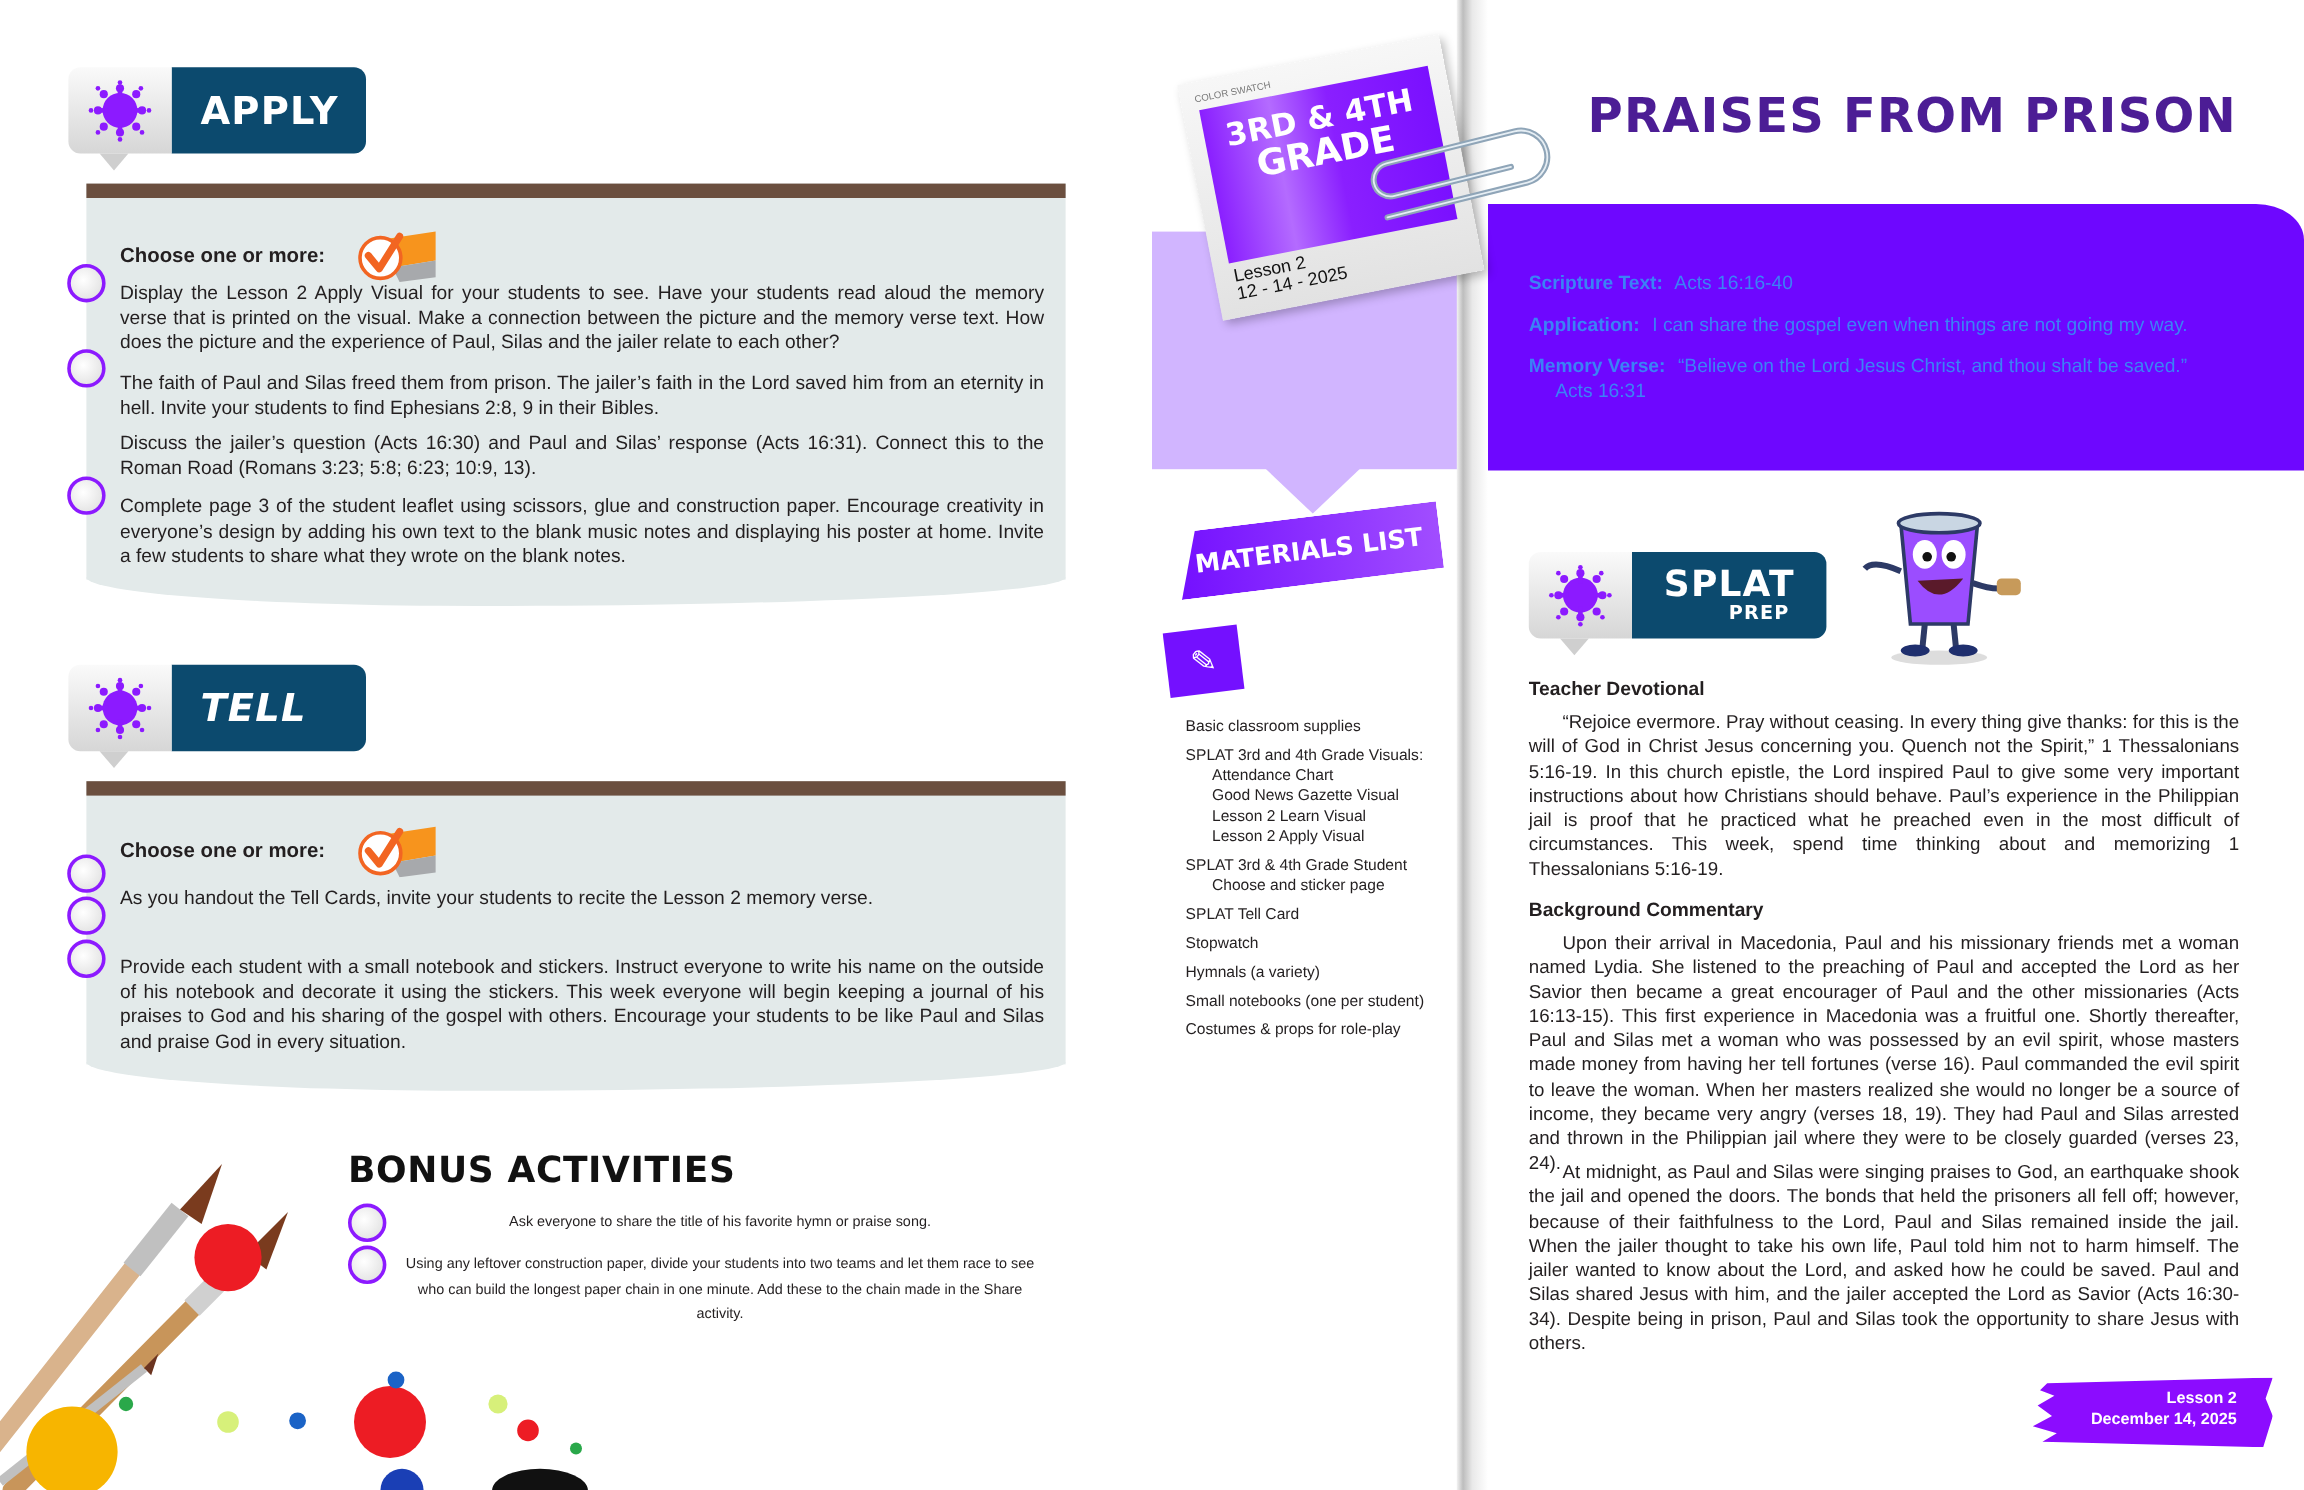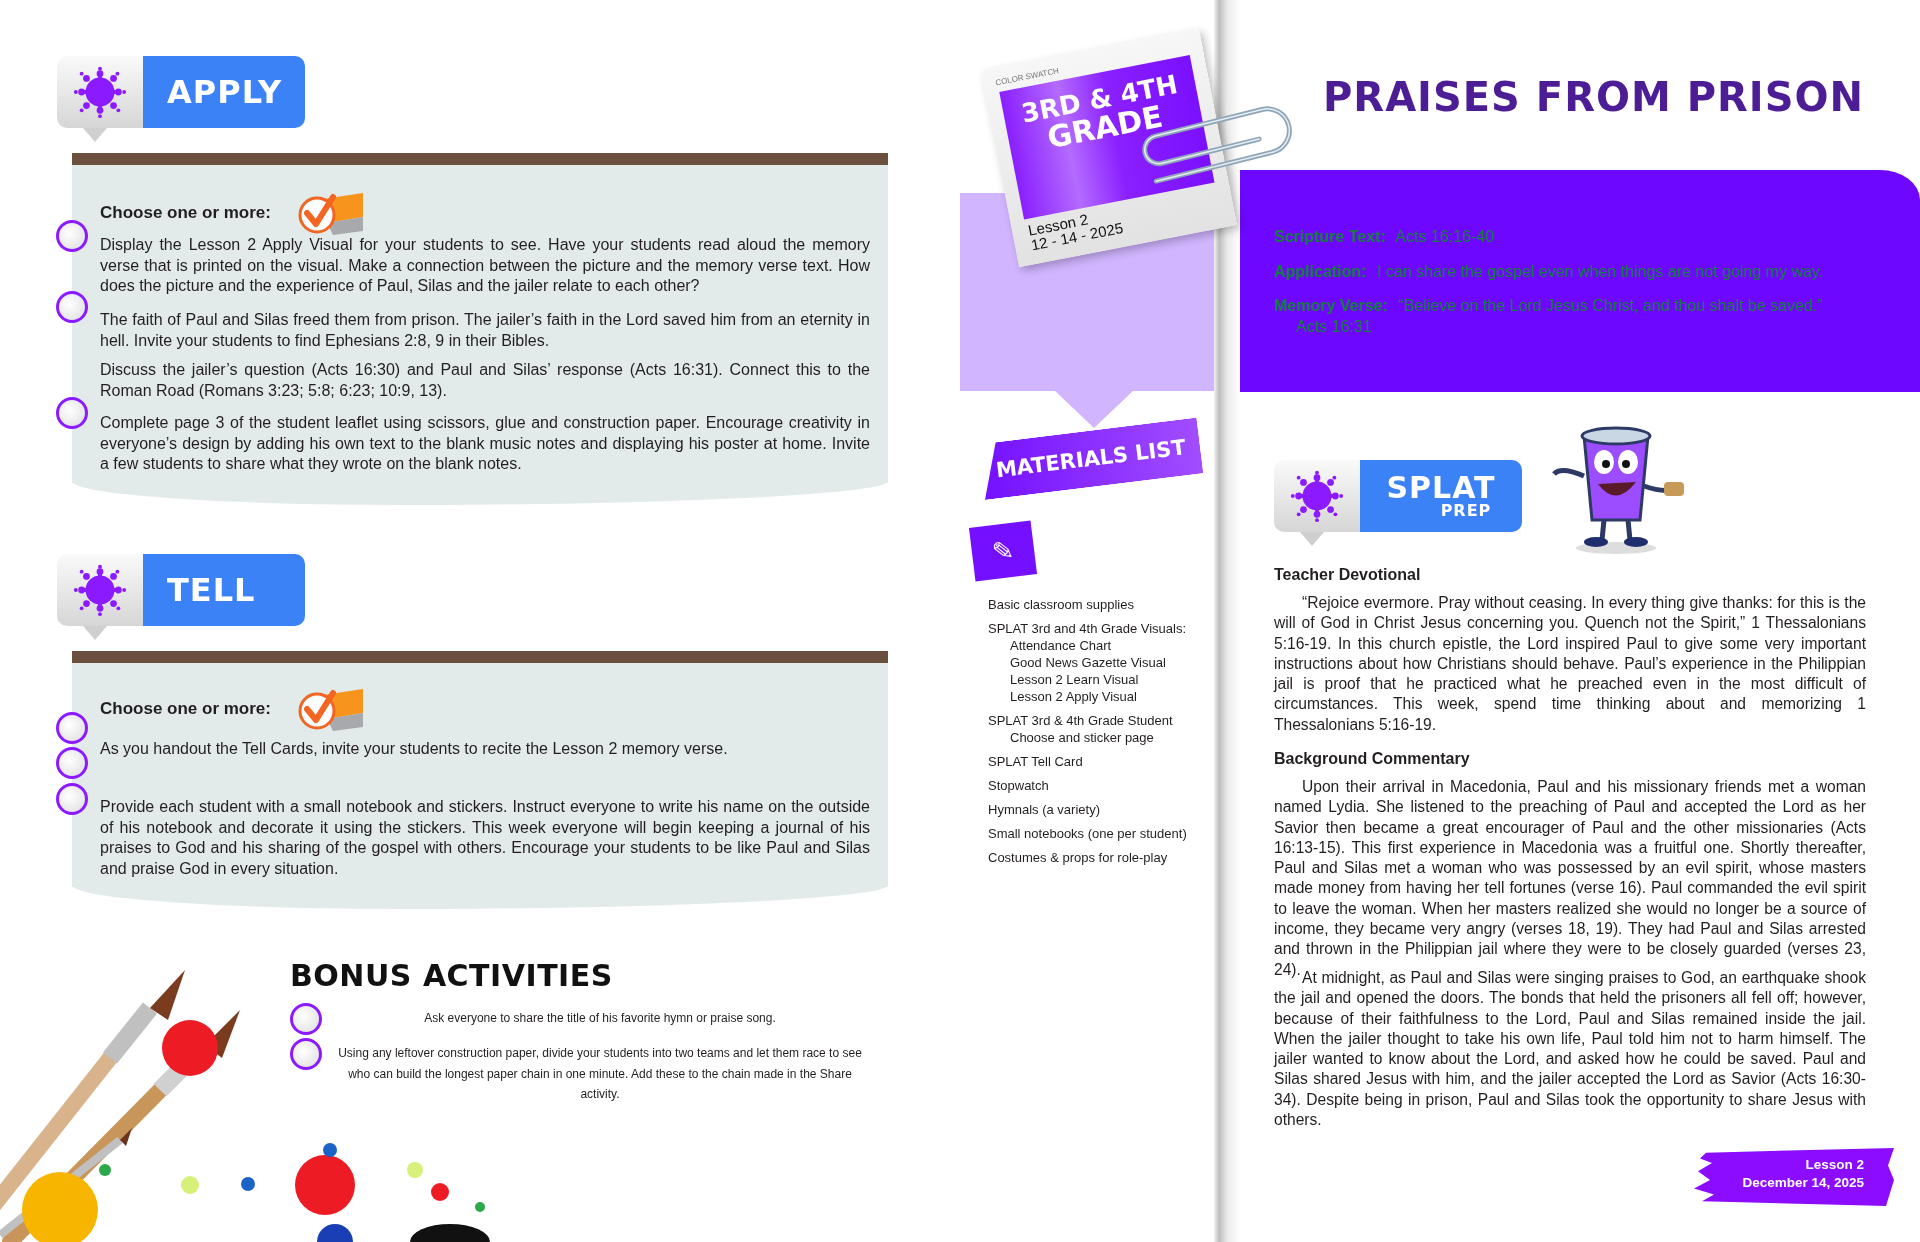--- a/index.html
+++ b/index.html
@@ -9,21 +9,21 @@
   .page-left { position: absolute; left: 0; top: 0; width: 1218px; height: 1242px; background: #fff; }
   .spine { position: absolute; left: 1214px; top: 0; width: 26px; height: 1242px;
            background: linear-gradient(to right, #f2f2f2 0%, #bdbdbd 20%, #e9e9e9 50%, #ffffff 100%); z-index: 2; }
 
   
   .badge { position: absolute; height: 72px; display: flex; }
   .badge .splat-box { width: 86px; height: 72px; border-radius: 10px 0 0 10px;
     background: linear-gradient(to bottom, #fafafa, #d6d6d6); display: flex; align-items: center; justify-content: center; position: relative; }
   .badge .splat-box::after { content: ""; position: absolute; left: 26px; bottom: -14px;
     border-left: 12px solid transparent; border-right: 12px solid transparent; border-top: 14px solid #cfcfcf; }
-  .badge .label-box { background: #3b82f6; border-radius: 0 10px 10px 0; height: 72px; display: flex; align-items: center;
+  .badge .label-box { background: #0c4a6e; border-radius: 0 10px 10px 0; height: 72px; display: flex; align-items: center;
     padding: 0 24px; color: #fff; font-family: "DejaVu Sans", sans-serif; font-weight: bold; font-size: 32px; letter-spacing: 1px; }
   .splat { width: 58px; height: 58px; }
 
   
   .panel { position: absolute; left: 72px; width: 816px; background: #e3eaea;
            border-top: 12px solid #6b4f3f; }
   .panel .bottom-curve { position: absolute; left: 0; right: 0; bottom: -22px; height: 24px; background: #e3eaea;
     border-radius: 0 0 60% 40% / 0 0 100% 100%; }
   .choose { position: absolute; left: 28px; font-weight: bold; font-size: 17px; display: flex; align-items: center; gap: 26px; }
   .check-icon { width: 70px; height: 44px; position: relative; }
@@ -36,21 +36,21 @@
   .bonus-item { position: absolute; left: 330px; width: 540px; font-size: 12px; line-height: 20.5px; text-align: center; }
 
   
   .lightblock { position: absolute; left: 960px; top: 193px; width: 260px; height: 198px; background: #d1b5ff; }
   .lightblock-tip { position: absolute; left: 1054px; top: 390px; width: 0; height: 0;
     border-left: 40px solid transparent; border-right: 40px solid transparent; border-top: 38px solid #d1b5ff; }
   .purpleband { position: absolute; left: 1218px; top: 170px; width: 702px; height: 222px; background: #6e07ff;
     border-radius: 0 40px 0 0 / 0 30px 0 0; }
   .main-title { position: absolute; right: 56px; top: 74px; font-family: "DejaVu Sans", sans-serif; font-weight: bold;
     font-size: 40px; color: #4c1d95; letter-spacing: 1px; }
-  .info { position: absolute; left: 1274px; color: #15803d; font-size: 16px; }
+  .info { position: absolute; left: 1274px; color: #3b82f6; font-size: 16px; }
   .info b { font-weight: bold; margin-right: 6px; }
 
   
   .swatch { position: absolute; left: 998px; top: 48px; width: 222px; height: 200px; background: linear-gradient(#f7f7f7, #e2e2e2);
     transform: rotate(-11deg); box-shadow: 3px 4px 8px rgba(0,0,0,0.25); z-index: 3; }
   .swatch .swatch-small { position: absolute; left: 12px; top: 10px; font-size: 8px; color: #777; }
   .swatch .swatch-color { position: absolute; left: 14px; top: 24px; width: 194px; height: 130px;
     background: linear-gradient(to right, #8a1fff, #b46bff 30%, #8a1fff 55%, #7a10ff); color: #fff;
     font-family: "DejaVu Sans", sans-serif; font-weight: bold; text-align: center; }
   .swatch .grade1 { font-size: 26px; margin-top: 12px; line-height: 28px; }
@@ -148,21 +148,21 @@
   <div class="radio" style="left:56px; top:220px;"></div>
   <div class="radio" style="left:56px; top:291px;"></div>
   <div class="radio" style="left:56px; top:397px;"></div>
 
   <div class="badge" style="left:57px; top:554px;">
     <div class="splat-box">
       <svg class="splat">
           <use href="#splat-sym"></use>
         </svg>
     </div>
-    <div class="label-box" style="width:162px;">TELL</div>
+    <div class="label-box" style="width:162px;font-style:italic;">TELL</div>
   </div>
 
   <div class="panel" style="top:651px; height:236px;">
     <div class="choose" style="top:24px;">
       <span>Choose one or more:</span>
       <svg class="check-icon">
           <use href="#check-sym"></use>
         </svg>
     </div>
     <div class="item" style="top:76px;">As you handout the Tell Cards, invite your students to recite the Lesson 2 memory verse.</div>

